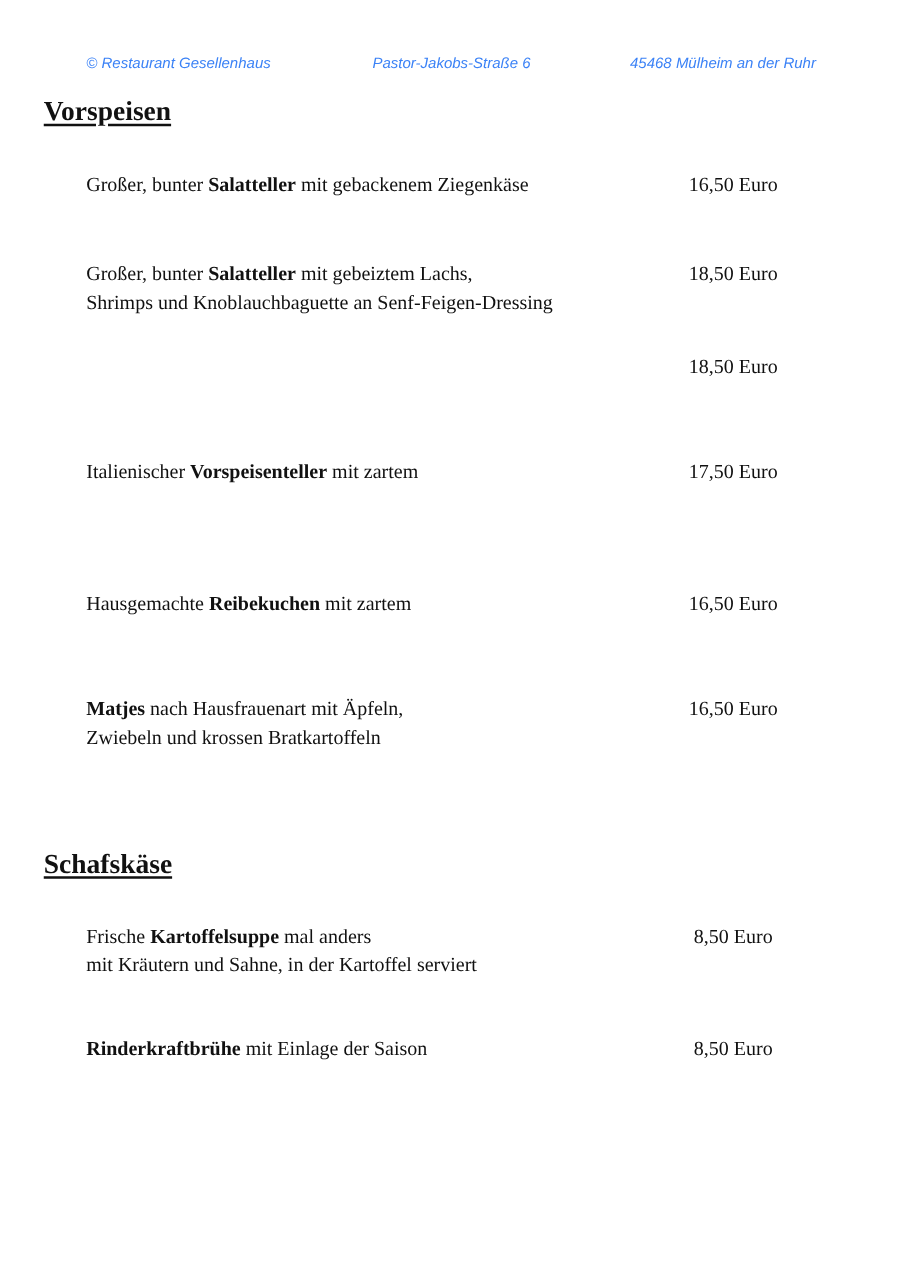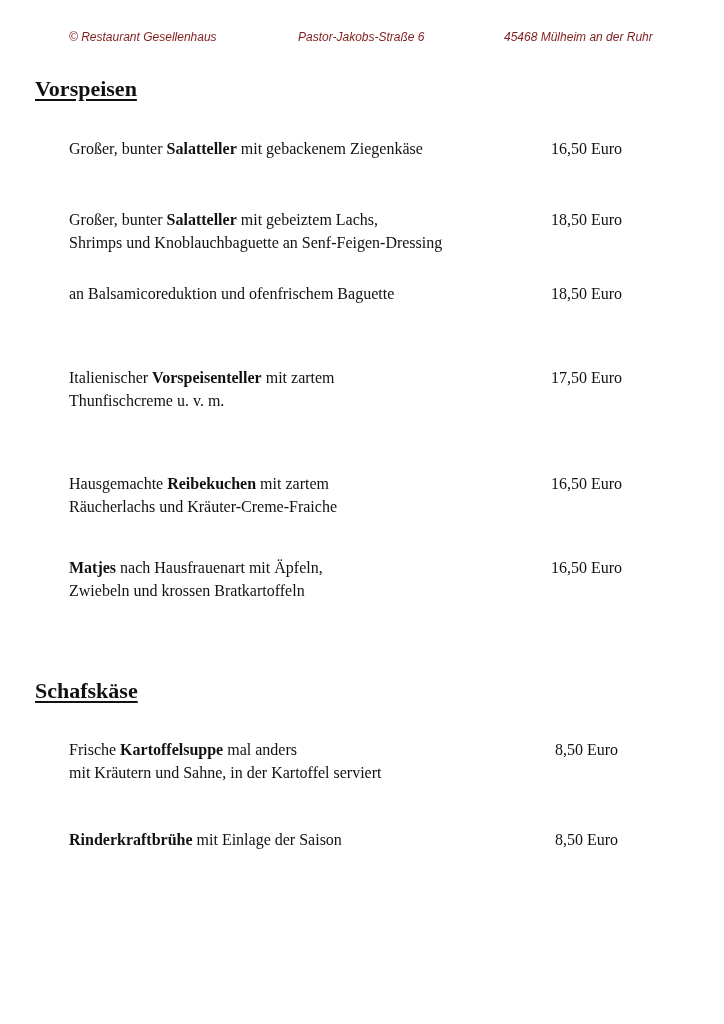--- a/index.html
+++ b/index.html
@@ -1,17 +1,17 @@
 <!DOCTYPE html>
 <html><head>
   <meta charset="utf-8">
   <style>
     html, body { margin: 0; padding: 0; background: #ffffff; }
     body { width: 724px; height: 1024px; position: relative; overflow: hidden; color: #111; }
-    .hdr { position: absolute; top: 30px; font-family: "Liberation Sans", sans-serif; font-style: italic; font-size: 12px; color: #7f1d1d; }
+    .hdr { position: absolute; top: 43px; font-family: "Liberation Sans", sans-serif; font-style: italic; font-size: 12px; color: #3b82f6; }
     .title { position: absolute; left: 0; width: 724px; text-align: left; font-family: "Liberation Serif", serif; font-weight: bold; font-size: 22px; text-decoration: underline; text-decoration-thickness: 2px; text-underline-offset: 3px; padding-left: 35px; }
     .item { position: absolute; left: 69px; width: 590px; font-family: "Liberation Serif", serif; font-size: 16px; line-height: 23px; }
     .desc { width: 470px; }
     .price { position: absolute; top: 0; left: 482px; white-space: nowrap; }
     .price.short { left: 486px; }
     b { font-weight: bold; }
   </style>
 </head>
 <body>
 
@@ -28,33 +28,30 @@
   <span class="price">16,50 Euro</span>
 </div>
 
 <div class="item" style="top:208px;">
   <div class="desc" style="width:480px;"><span>Großer, bunter </span><b>Salatteller</b><span> mit gebeiztem Lachs,</span></div>
   <div>Shrimps und Knoblauchbaguette an Senf-Feigen-Dressing</div>
   <span class="price">18,50 Euro</span>
 </div>
 
 <div class="item" style="top:282px;">
-  <div>an Balsamicoreduktion und ofenfrischem Baguette</div>
   <span class="price">18,50 Euro</span>
 </div>
 
 <div class="item" style="top:366px;">
   <div class="desc"><span>Italienischer </span><b>Vorspeisenteller</b><span> mit zartem</span></div>
-  <div>Thunfischcreme u. v. m.</div>
   <span class="price">17,50 Euro</span>
 </div>
 
 <div class="item" style="top:472px;">
   <div class="desc"><span>Hausgemachte </span><b>Reibekuchen</b><span> mit zartem</span></div>
-  <div>Räucherlachs und Kräuter-Creme-Fraiche</div>
   <span class="price">16,50 Euro</span>
 </div>
 
 <div class="item" style="top:556px;">
   <div class="desc"><span></span><b>Matjes</b><span> nach Hausfrauenart mit Äpfeln,</span></div>
   <div>Zwiebeln und krossen Bratkartoffeln</div>
   <span class="price">16,50 Euro</span>
 </div>
 
 <h2 class="title" style="top:678px;margin:0;">Schafskäse</h2>

